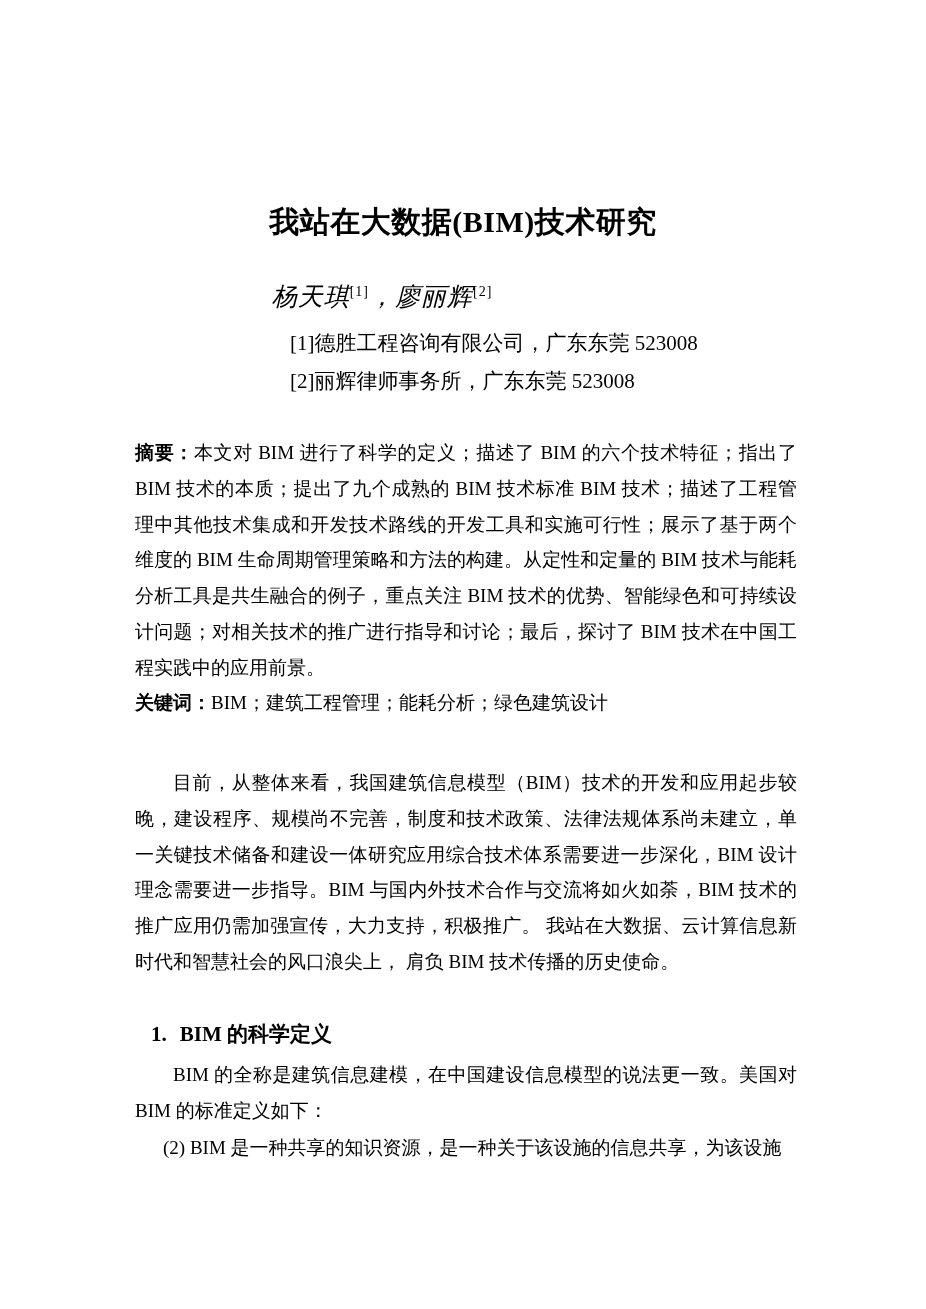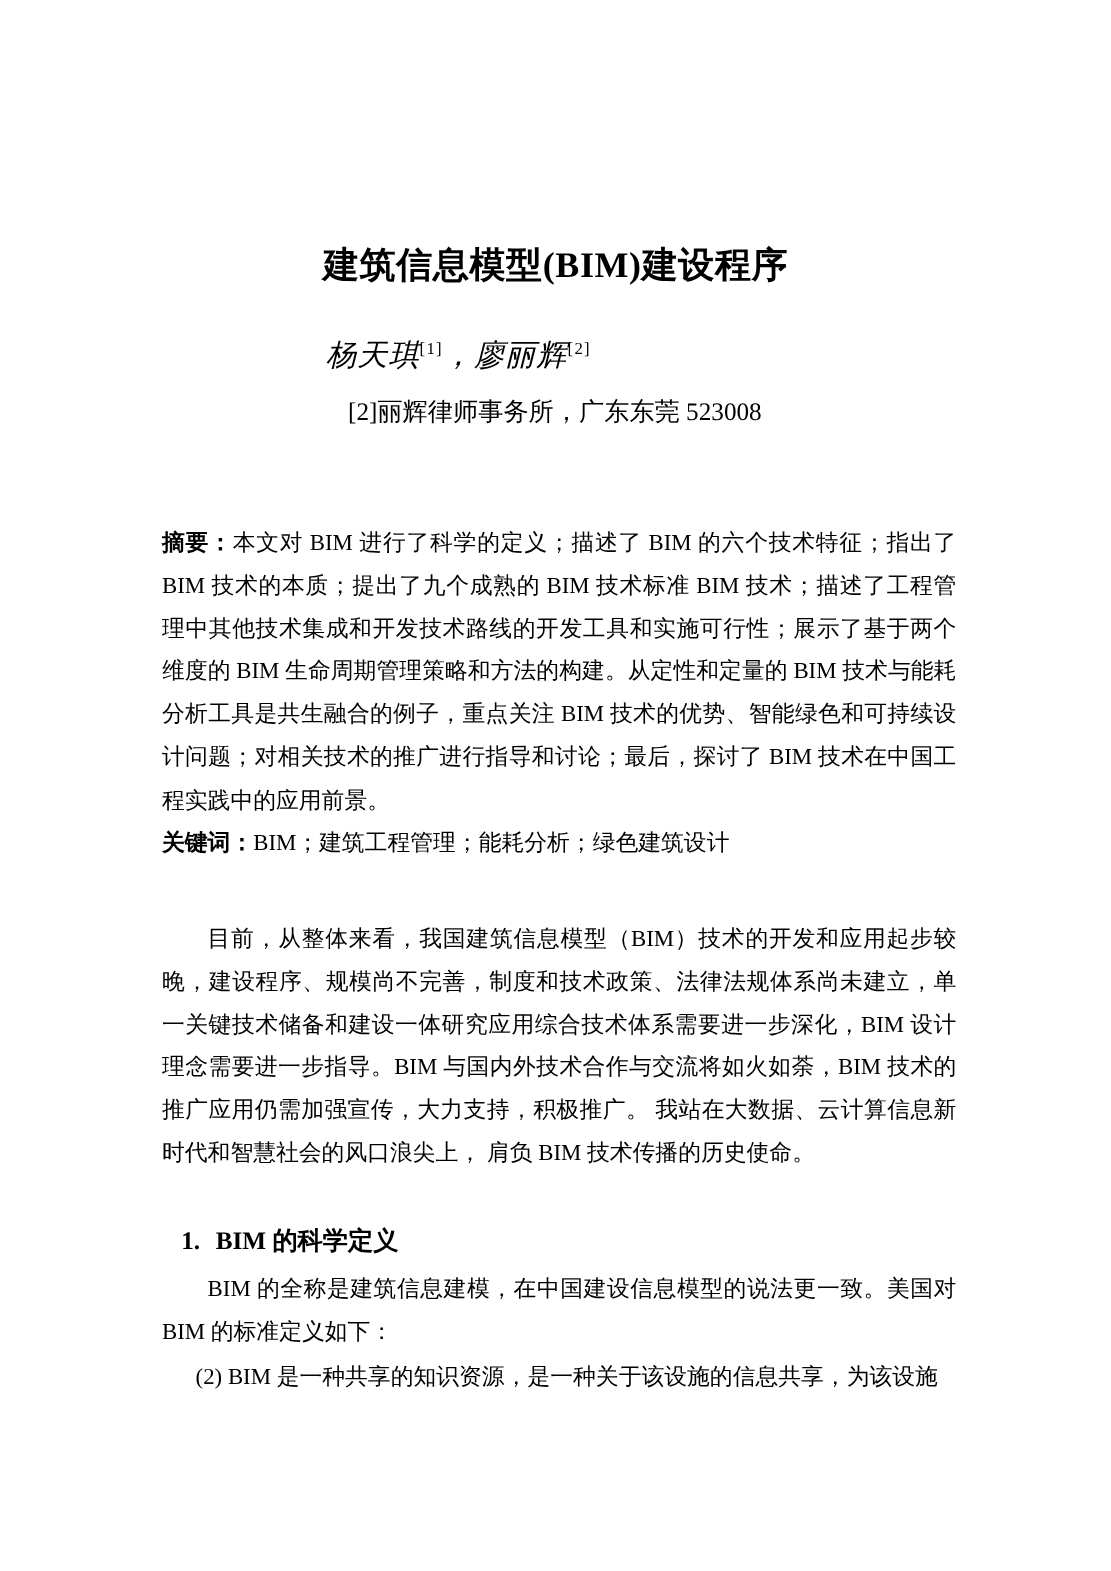--- a/index.html
+++ b/index.html
@@ -98,25 +98,26 @@
     line-height: 35.8px;
     text-align: justify;
     text-justify: inter-ideograph;
   }
 </style>
 </head>
 <body>
 
 <div class="page">
 
-  <h1 class="doc-title">建筑信息模型(BIM)建设程序</h1>
+  <h1 class="doc-title">我站在大数据(BIM)技术研究</h1>
 
   <div class="authors"><span>杨天琪</span><sup>[1]</sup><span>，</span><span>廖丽辉</span><sup>[2]</sup></div>
 
   <div class="affiliations">
+    <div class="affil-line">[1]德胜工程咨询有限公司，广东东莞 523008</div>
     <div class="affil-line">[2]丽辉律师事务所，广东东莞 523008</div>
   </div>
 
   <p class="para abstract"><span class="lbl">摘要：</span><span>本文对 BIM 进行了科学的定义；描述了 BIM 的六个技术特征；指出了 BIM 技术的本质；提出了九个成熟的 BIM 技术标准 BIM 技术；描述了工程管理中其他技术集成和开发技术路线的开发工具和实施可行性；展示了基于两个维度的 BIM 生命周期管理策略和方法的构建。从定性和定量的 BIM 技术与能耗分析工具是共生融合的例子，重点关注 BIM 技术的优势、智能绿色和可持续设计问题；对相关技术的推广进行指导和讨论；最后，探讨了 BIM 技术在中国工程实践中的应用前景。</span></p>
 
   <p class="para keywords"><span class="lbl">关键词：</span><span>BIM；建筑工程管理；能耗分析；绿色建筑设计</span></p>
 
   <p class="para intro">目前，从整体来看，我国建筑信息模型（BIM）技术的开发和应用起步较晚，建设程序、规模尚不完善，制度和技术政策、法律法规体系尚未建立，单一关键技术储备和建设一体研究应用综合技术体系需要进一步深化，BIM 设计理念需要进一步指导。BIM 与国内外技术合作与交流将如火如荼，BIM 技术的推广应用仍需加强宣传，大力支持，积极推广。 我站在大数据、云计算信息新时代和智慧社会的风口浪尖上， 肩负 BIM 技术传播的历史使命。</p>
 
   <h2 class="section-heading"><span class="num">1.</span><span>BIM 的科学定义</span></h2>

